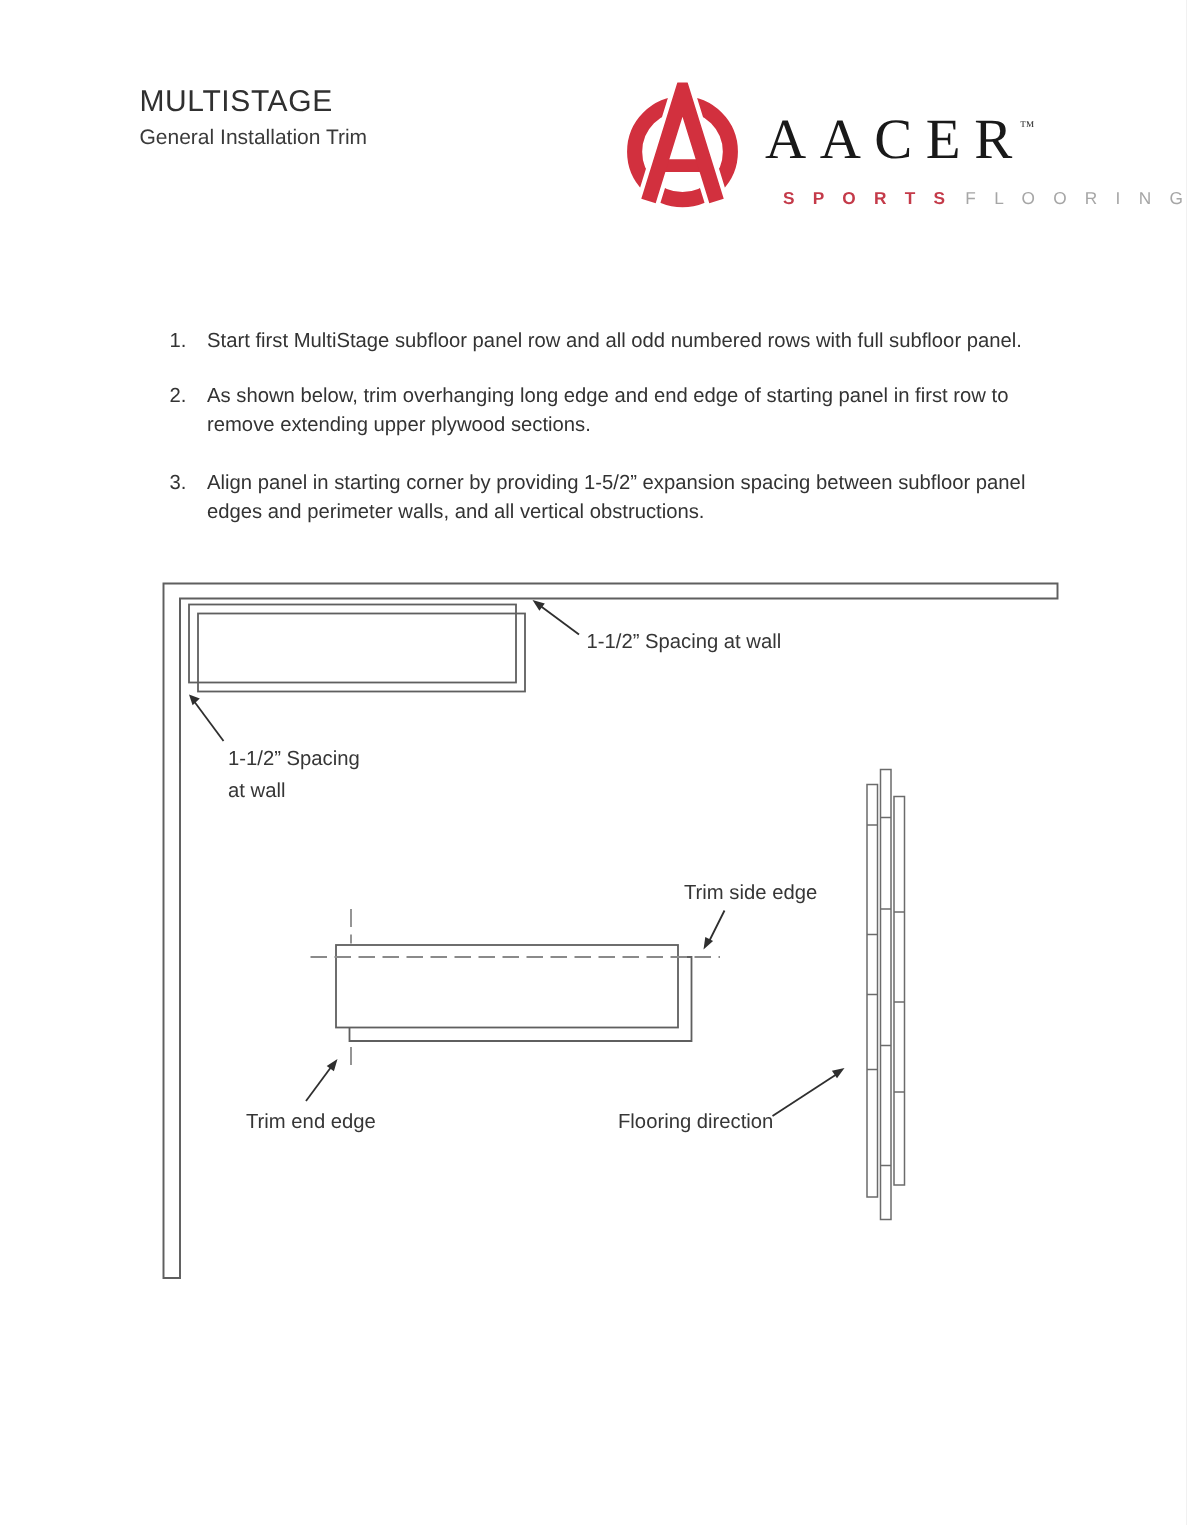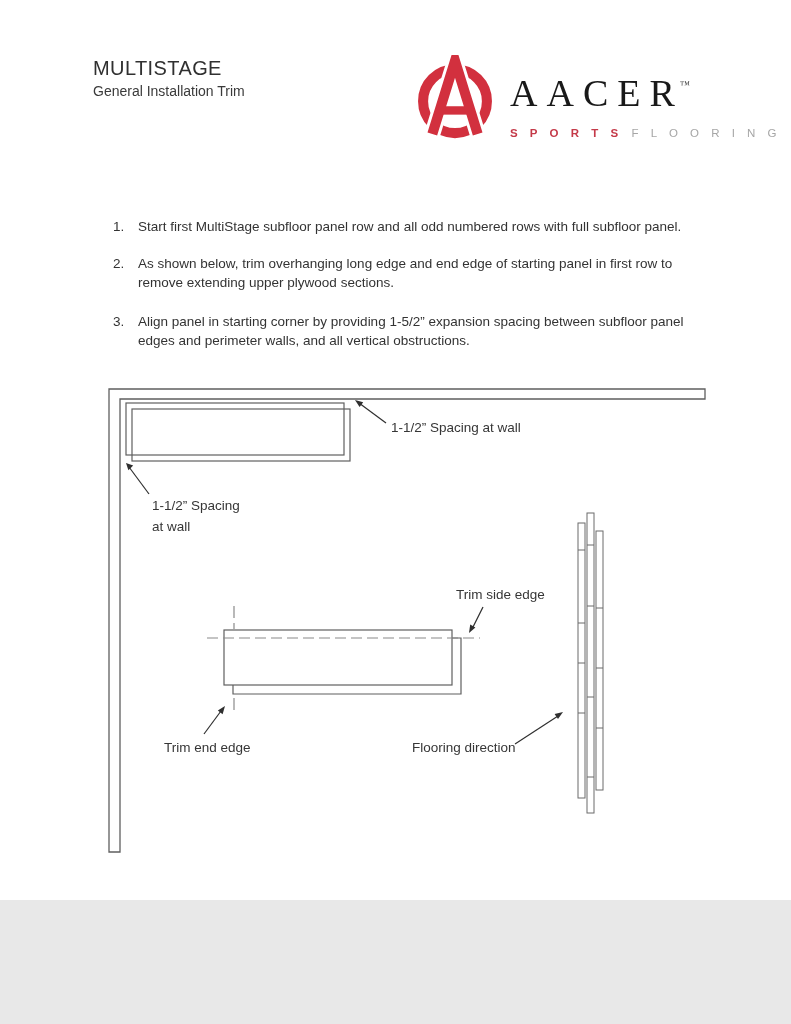--- a/index.html
+++ b/index.html
@@ -1,33 +1,33 @@
 <!DOCTYPE html>
 <html><head>
 <meta charset="utf-8">
 <style>
   html,body{margin:0;padding:0;background:#e8e8e8;}
   .page{
-    position:relative;width:791px;height:900px;background:#ffffff;
+    position:relative;width:791px;height:1024px;background:#ffffff;
     font-family:"Liberation Sans",sans-serif;color:#363636;overflow:hidden;
     margin:0 auto;
   }
   .abs{position:absolute;}
   .title{left:93px;top:57px;font-size:20px;letter-spacing:.4px;color:#303030;}
   .subtitle{left:93px;top:83px;font-size:14px;color:#3a3a3a;}
 
   
   .logo{left:413px;top:55px;display:flex;align-items:flex-end;}
   .logo-mark{width:84px;height:84px;flex:0 0 auto;}
   .logo-text{margin-left:13px;padding-top:5px;}
   .brand-row{font-family:"Liberation Serif",serif;font-size:38px;line-height:42px;
     letter-spacing:9px;color:#191919;white-space:nowrap;}
   .brand-tm{font-size:10px;letter-spacing:0;position:relative;top:-18px;left:-4px;color:#3a3a3a;}
   .tagline-row{margin-top:3px;font-size:11.5px;letter-spacing:4.5px;white-space:nowrap;}
-  .tag-sports{color:#c43a49;font-weight:bold;}
+  .tag-sports{color:#c43a49;font-weight:bold;margin-left:12px;}
   .tag-flooring{color:#a6a6a6;margin-left:9px;margin-top:40px;}
 
   .intro{left:93px;top:157px;width:600px;font-size:13.5px;line-height:19px;color:#333;}
   .step{left:113px;font-size:13.5px;line-height:19px;color:#333;display:flex;}
   .step-num{width:25px;flex:0 0 auto;}
   .step-text{width:556px;}
   .step1{top:217px;}
   .step2{top:254px;}
   .step3{top:312px;}
 

